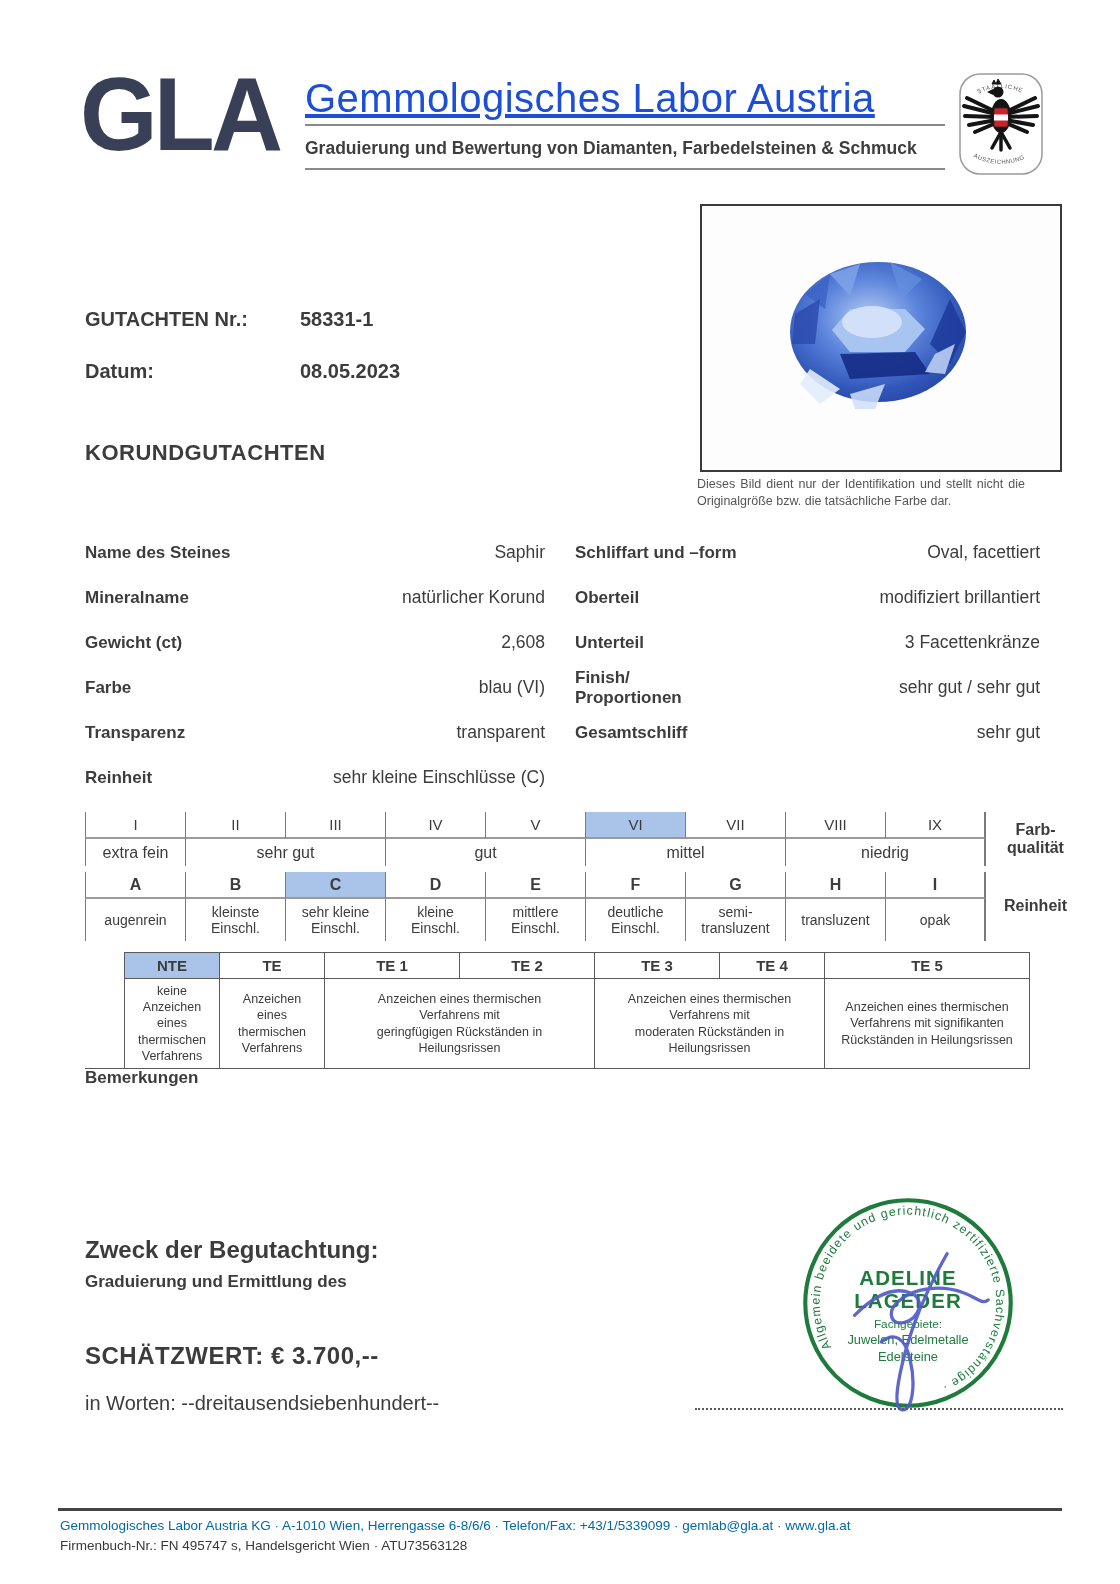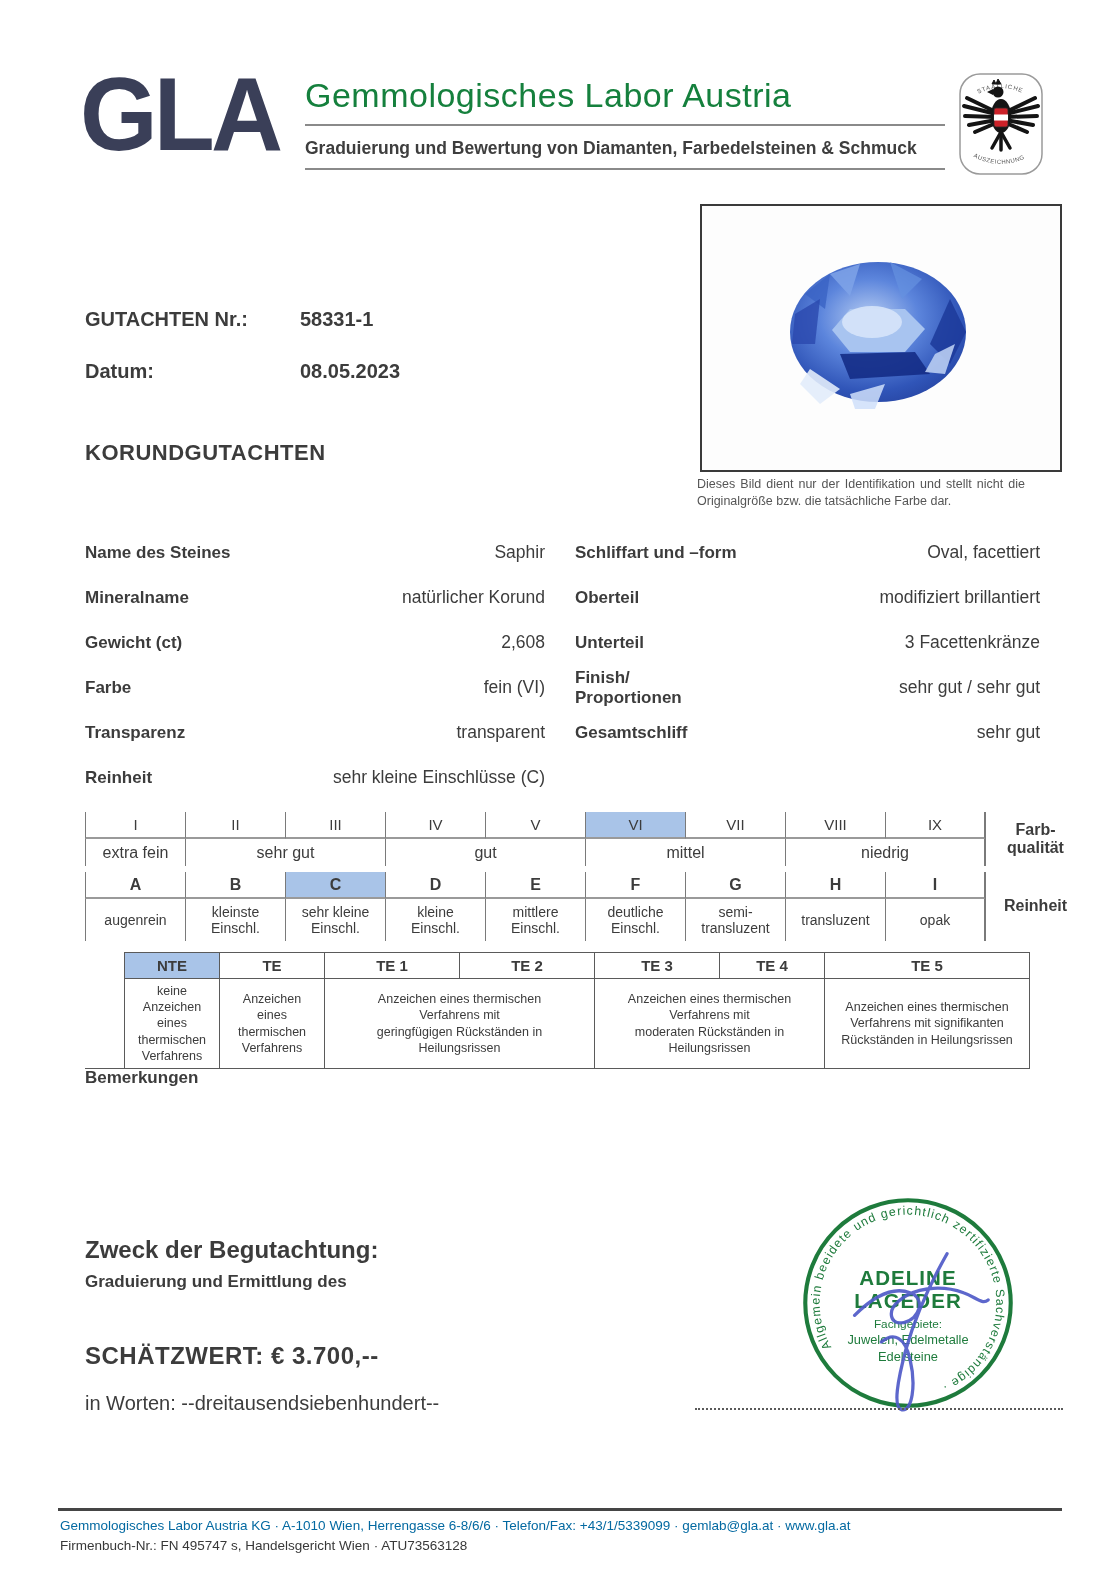--- a/index.html
+++ b/index.html
@@ -3,21 +3,21 @@
 <meta charset="utf-8">
 <style>
   html,body{margin:0;padding:0;background:#e8e8e8;}
   .page{position:relative;width:1120px;height:1584px;background:#ffffff;margin:0 auto;
         font-family:"Liberation Sans", sans-serif;color:#3c3c3c;overflow:hidden;}
   .abs{position:absolute;}
 
   
   .logo{left:80px;top:62px;font-size:104px;font-weight:bold;letter-spacing:-4px;color:#3a3f58;
         transform:scaleX(.96);transform-origin:left top;line-height:1;}
-  .htitle{left:305px;top:76px;font-size:34px;color:#15803d;letter-spacing:.5px;}
+  .htitle{left:305px;top:76px;font-size:40px;color:#1d4ed8;letter-spacing:.5px;text-decoration:underline;}
   .hline1{left:305px;top:124px;width:640px;height:2px;background:#8a8a8a;}
   .hsub{left:305px;top:138px;font-size:17.5px;font-weight:bold;color:#3e3e3e;}
   .hline2{left:305px;top:168px;width:640px;height:2px;background:#8a8a8a;}
 
   
   .m-label{font-size:20px;font-weight:bold;}
   .m-value{font-size:20px;font-weight:bold;}
   .doc-title{left:85px;top:440px;font-size:22px;font-weight:bold;letter-spacing:.5px;}
 
   
@@ -161,21 +161,21 @@
       <div class="spec-row">
         <span class="spec-label">Mineralname</span>
         <span class="spec-value">natürlicher Korund</span>
       </div>
       <div class="spec-row">
         <span class="spec-label">Gewicht (ct)</span>
         <span class="spec-value">2,608</span>
       </div>
       <div class="spec-row">
         <span class="spec-label">Farbe</span>
-        <span class="spec-value">fein (VI)</span>
+        <span class="spec-value">blau (VI)</span>
       </div>
       <div class="spec-row">
         <span class="spec-label">Transparenz</span>
         <span class="spec-value">transparent</span>
       </div>
       <div class="spec-row">
         <span class="spec-label">Reinheit</span>
         <span class="spec-value">sehr kleine Einschlüsse (C)</span>
       </div>
     </div>

